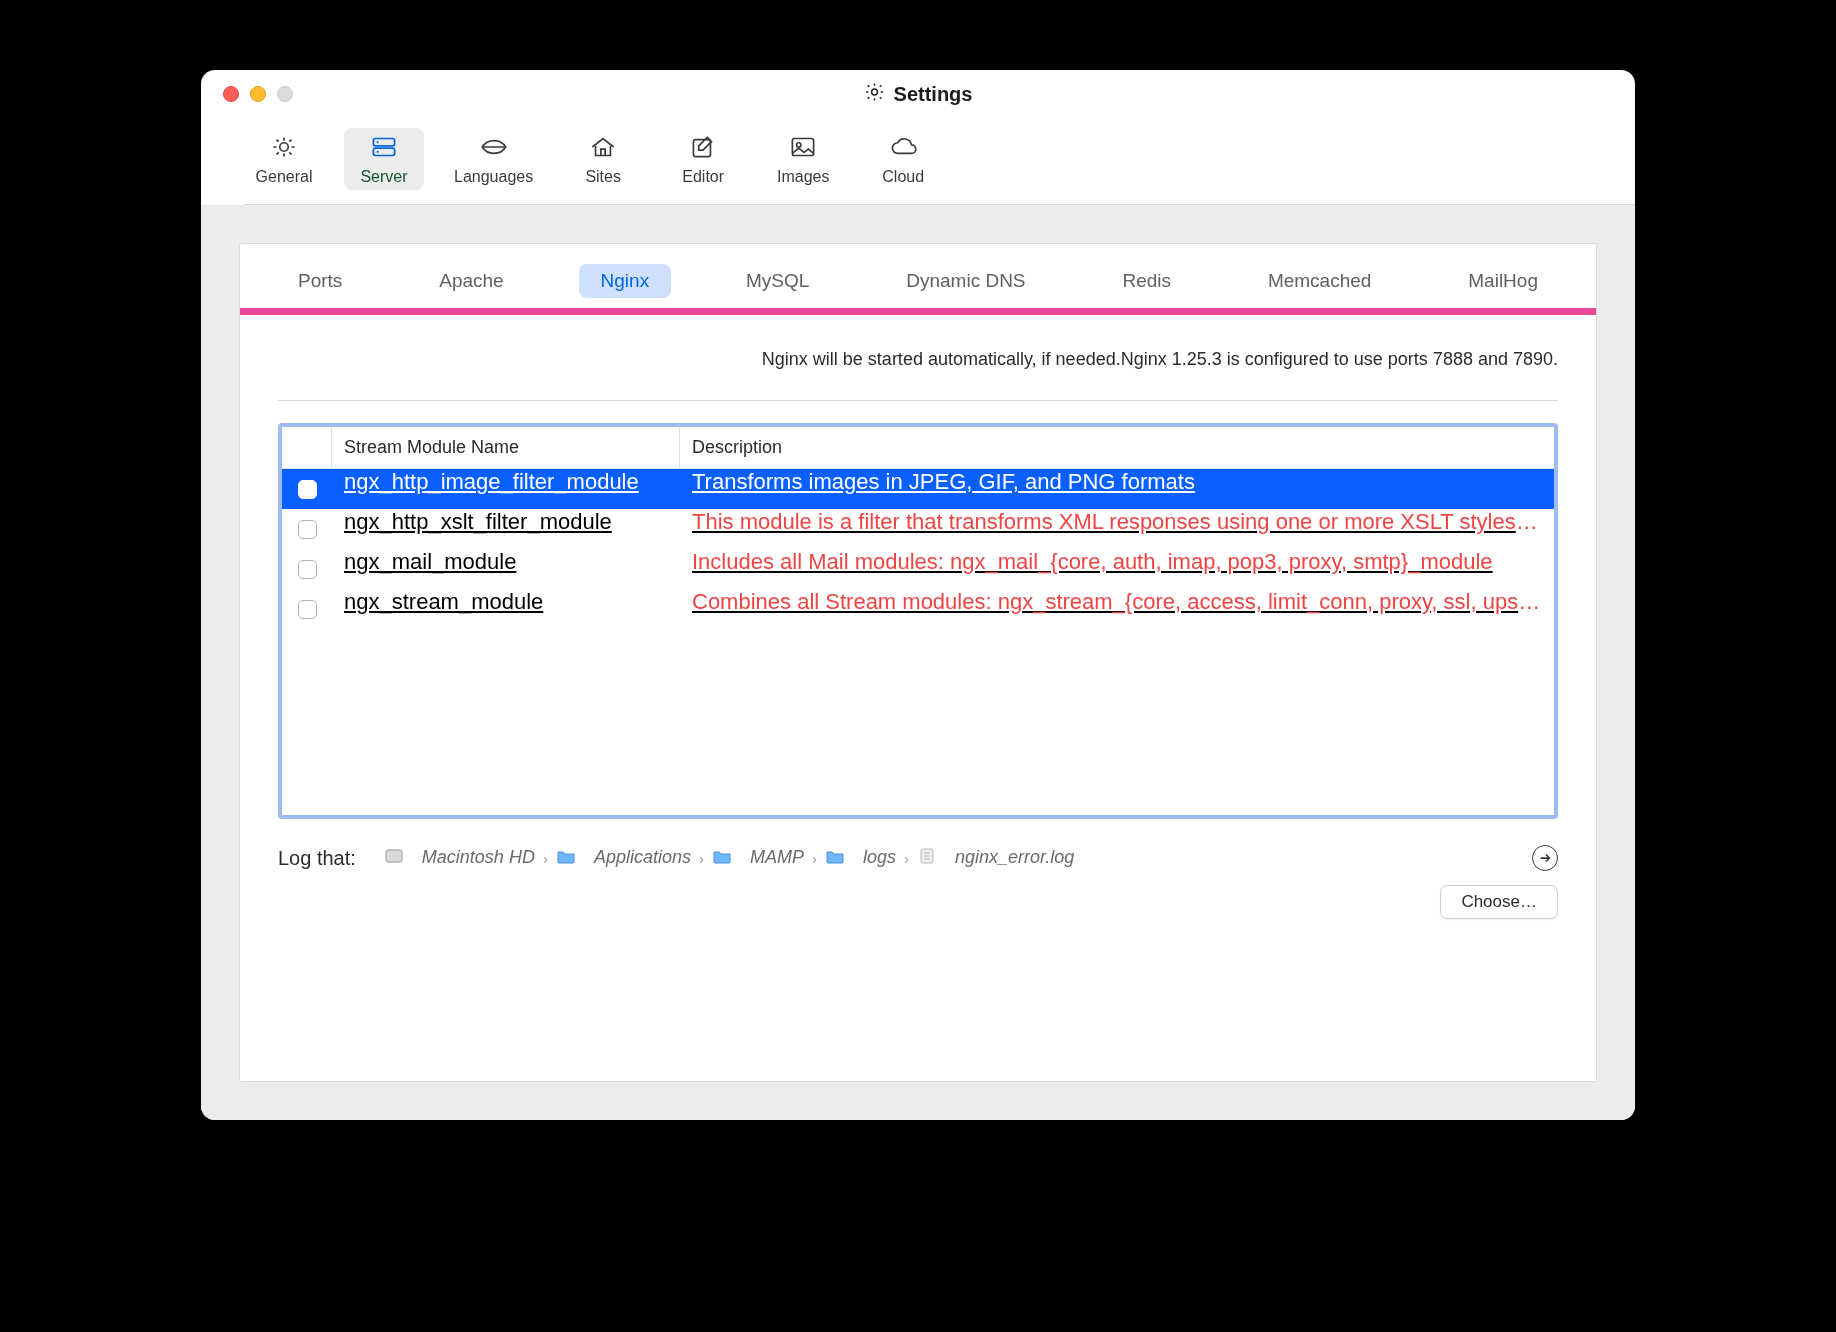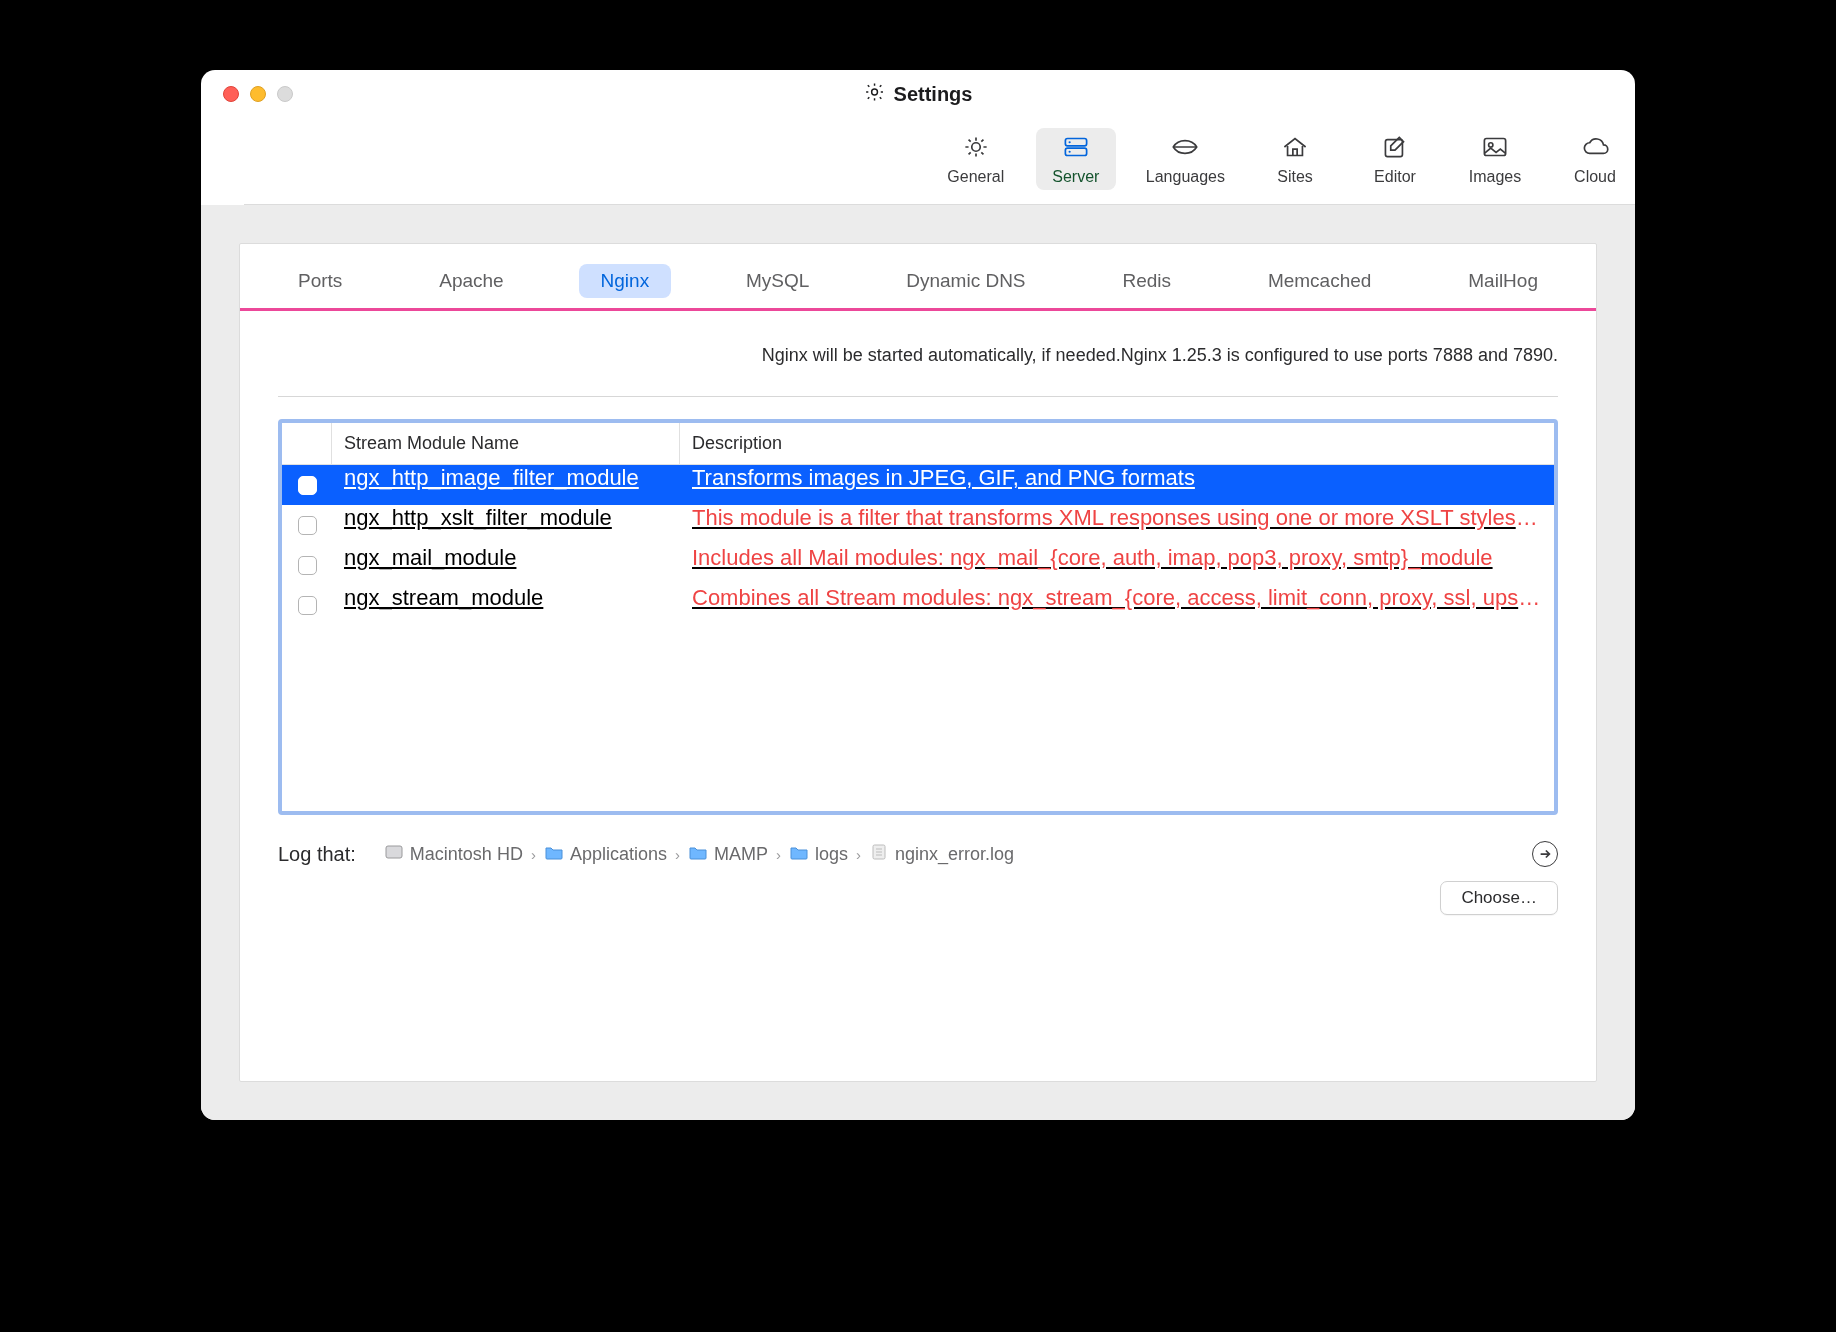--- a/index.html
+++ b/index.html
@@ -48,21 +48,21 @@
     display: flex;
     align-items: center;
     gap: 8px;
     font-weight: 700;
     font-size: 20px;
     color: #1c1c1e;
   }
   .title-center svg { width: 22px; height: 22px; }
   .toolbar {
     display: flex;
-    justify-content: flex-end;
+    justify-content: flex-start;
     gap: 20px;
     padding: 10px 0 14px 0;
     border-bottom: 1px solid #dcdcdc;
     margin-left: 43px;
   }
   .toolbar-item {
     display: flex;
     flex-direction: column;
     align-items: center;
     gap: 4px;
@@ -89,21 +89,21 @@
     border-radius: 2px;
     min-height: 100%;
     display: flex;
     flex-direction: column;
     padding-bottom: 30px;
   }
   .subtabs {
     display: flex;
     justify-content: space-between;
     padding: 20px 36px 10px 36px;
-    border-bottom: 3px solid #ec4899;
+    border-bottom: 7px solid #ec4899;
   }
   .subtab {
     font-size: 19px;
     color: #606062;
     padding: 6px 22px;
     border-radius: 8px;
   }
   .subtab.active {
     background: #cfe0ff;
     color: #0265dc;
@@ -161,23 +161,24 @@
     display: flex;
     align-items: center;
     gap: 10px;
     margin: 16px 38px 0 38px;
     font-size: 18px;
     color: #2b2b2d;
   }
   .logrow .label { font-size: 20px; margin-right: 18px; }
   .crumb {
     display: flex;
-    align-items: center;
-    gap: 6px;
+    align-items: flex-start;
+    gap: 18px;
     color: #6a6a6c;
+    font-style: italic;
   }
   .crumb svg { width: 20px; height: 18px; }
   .chev { color:#9a9a9c; font-size: 15px; padding: 0 2px; }
   .arrow-btn {
     margin-left: auto;
     width: 26px; height: 26px;
     border: 1.6px solid #3b3b3d;
     border-radius: 50%;
     display: flex;
     align-items: center;

